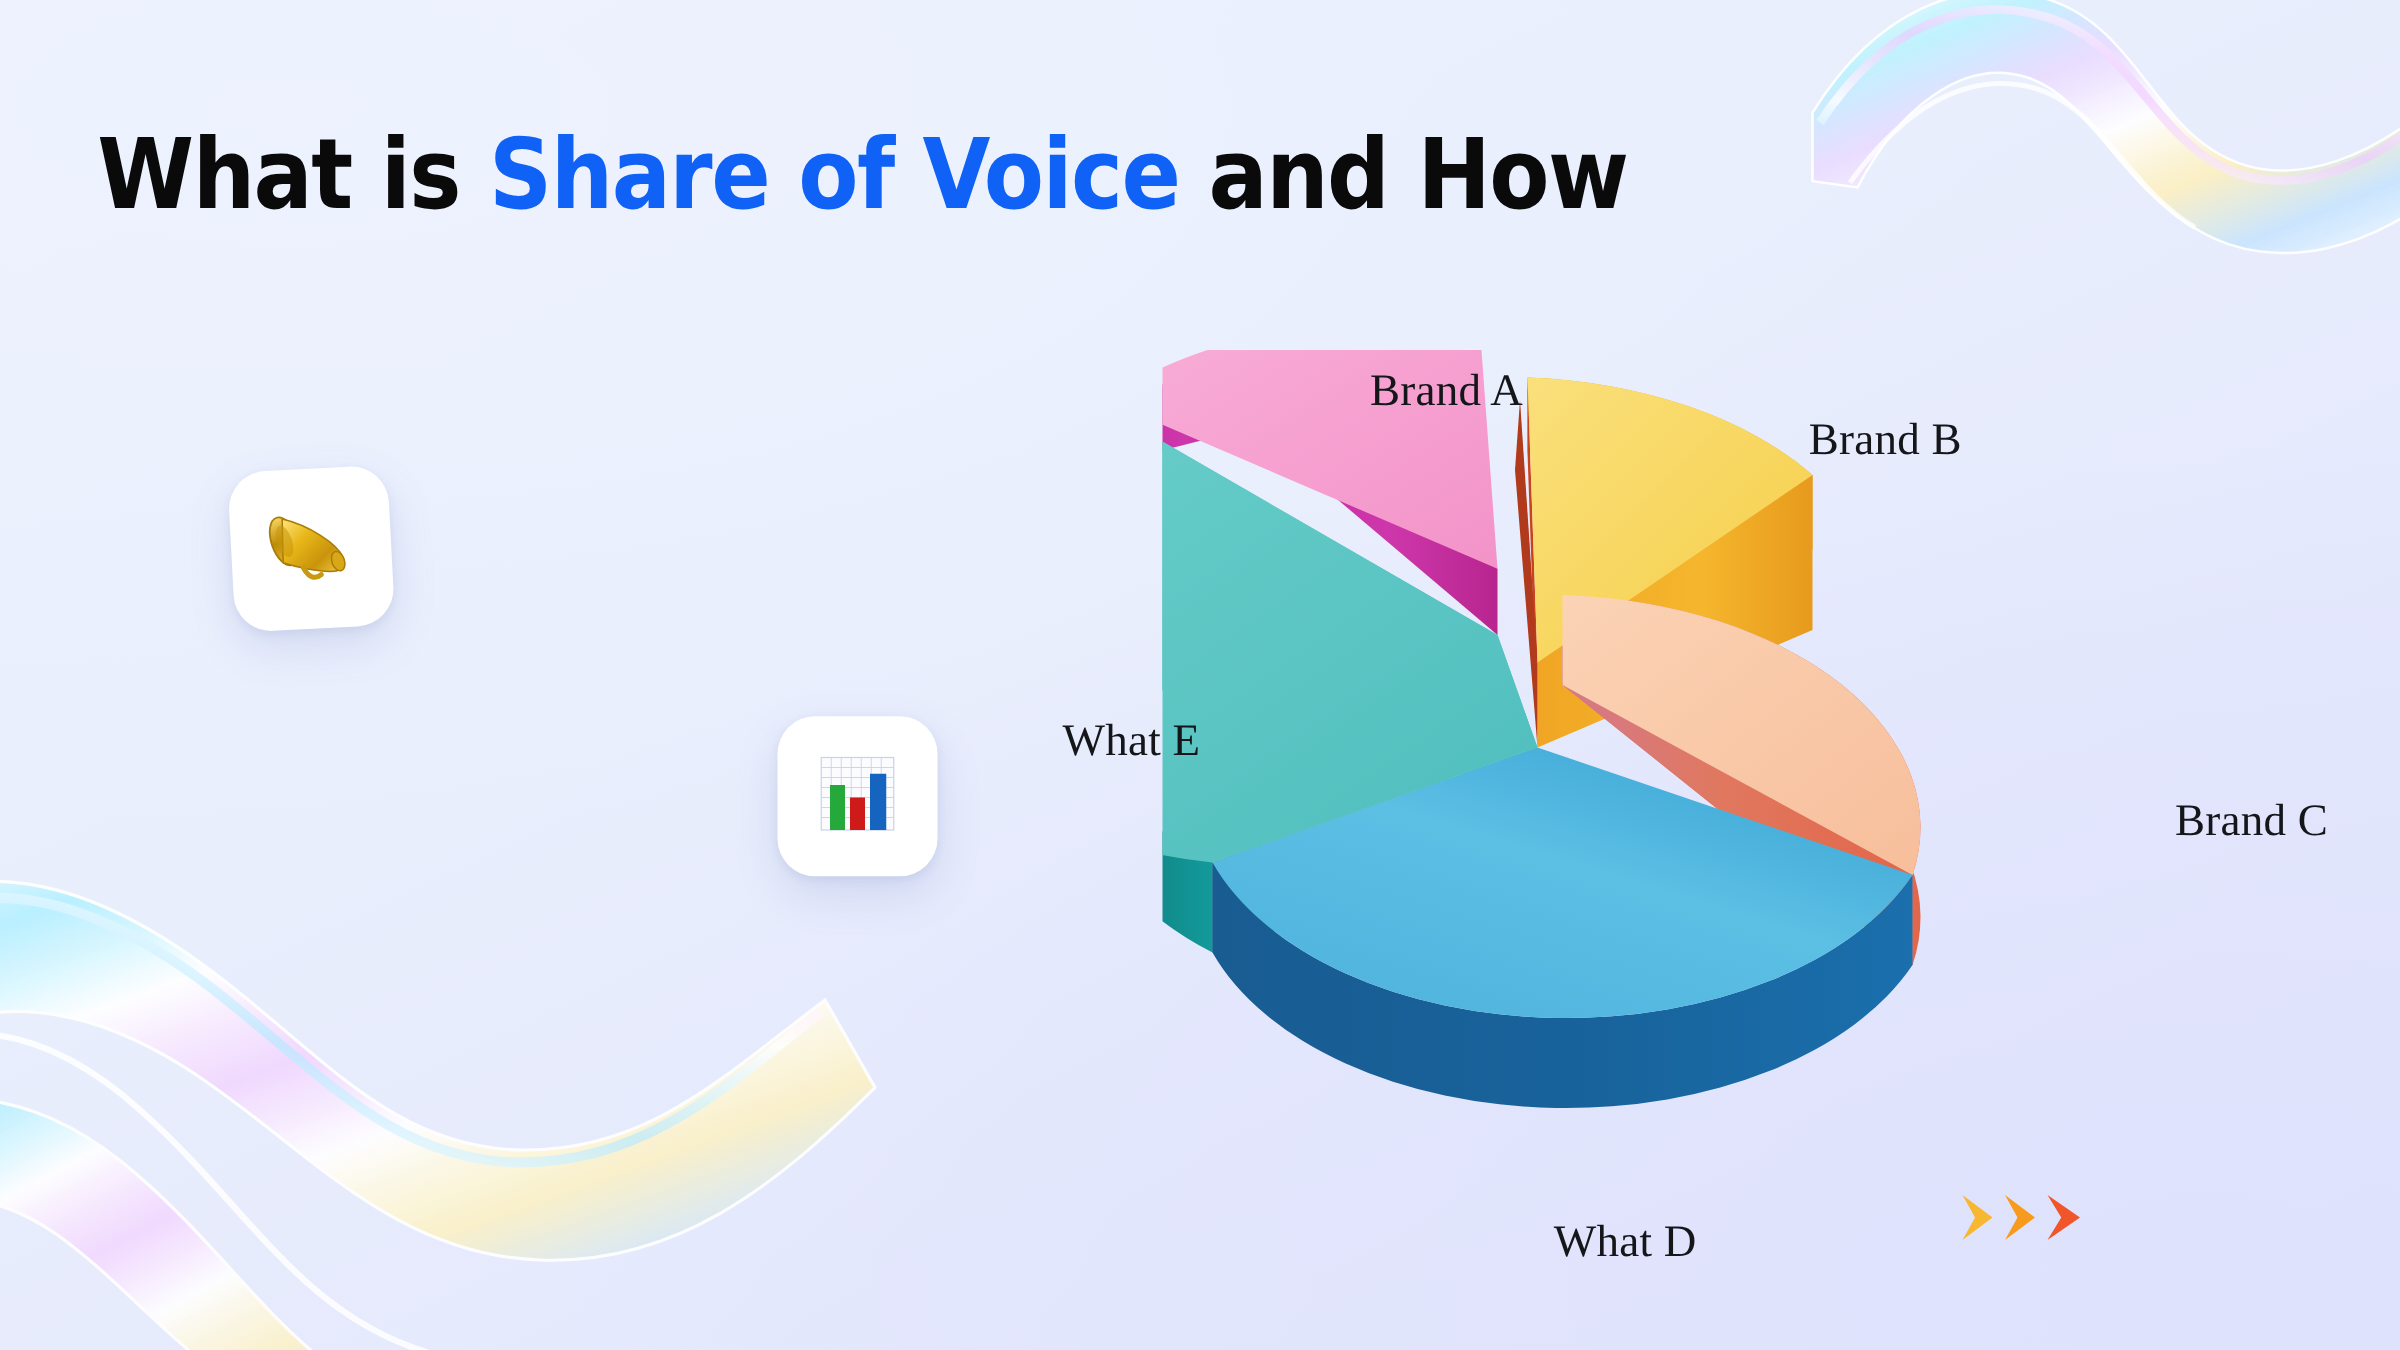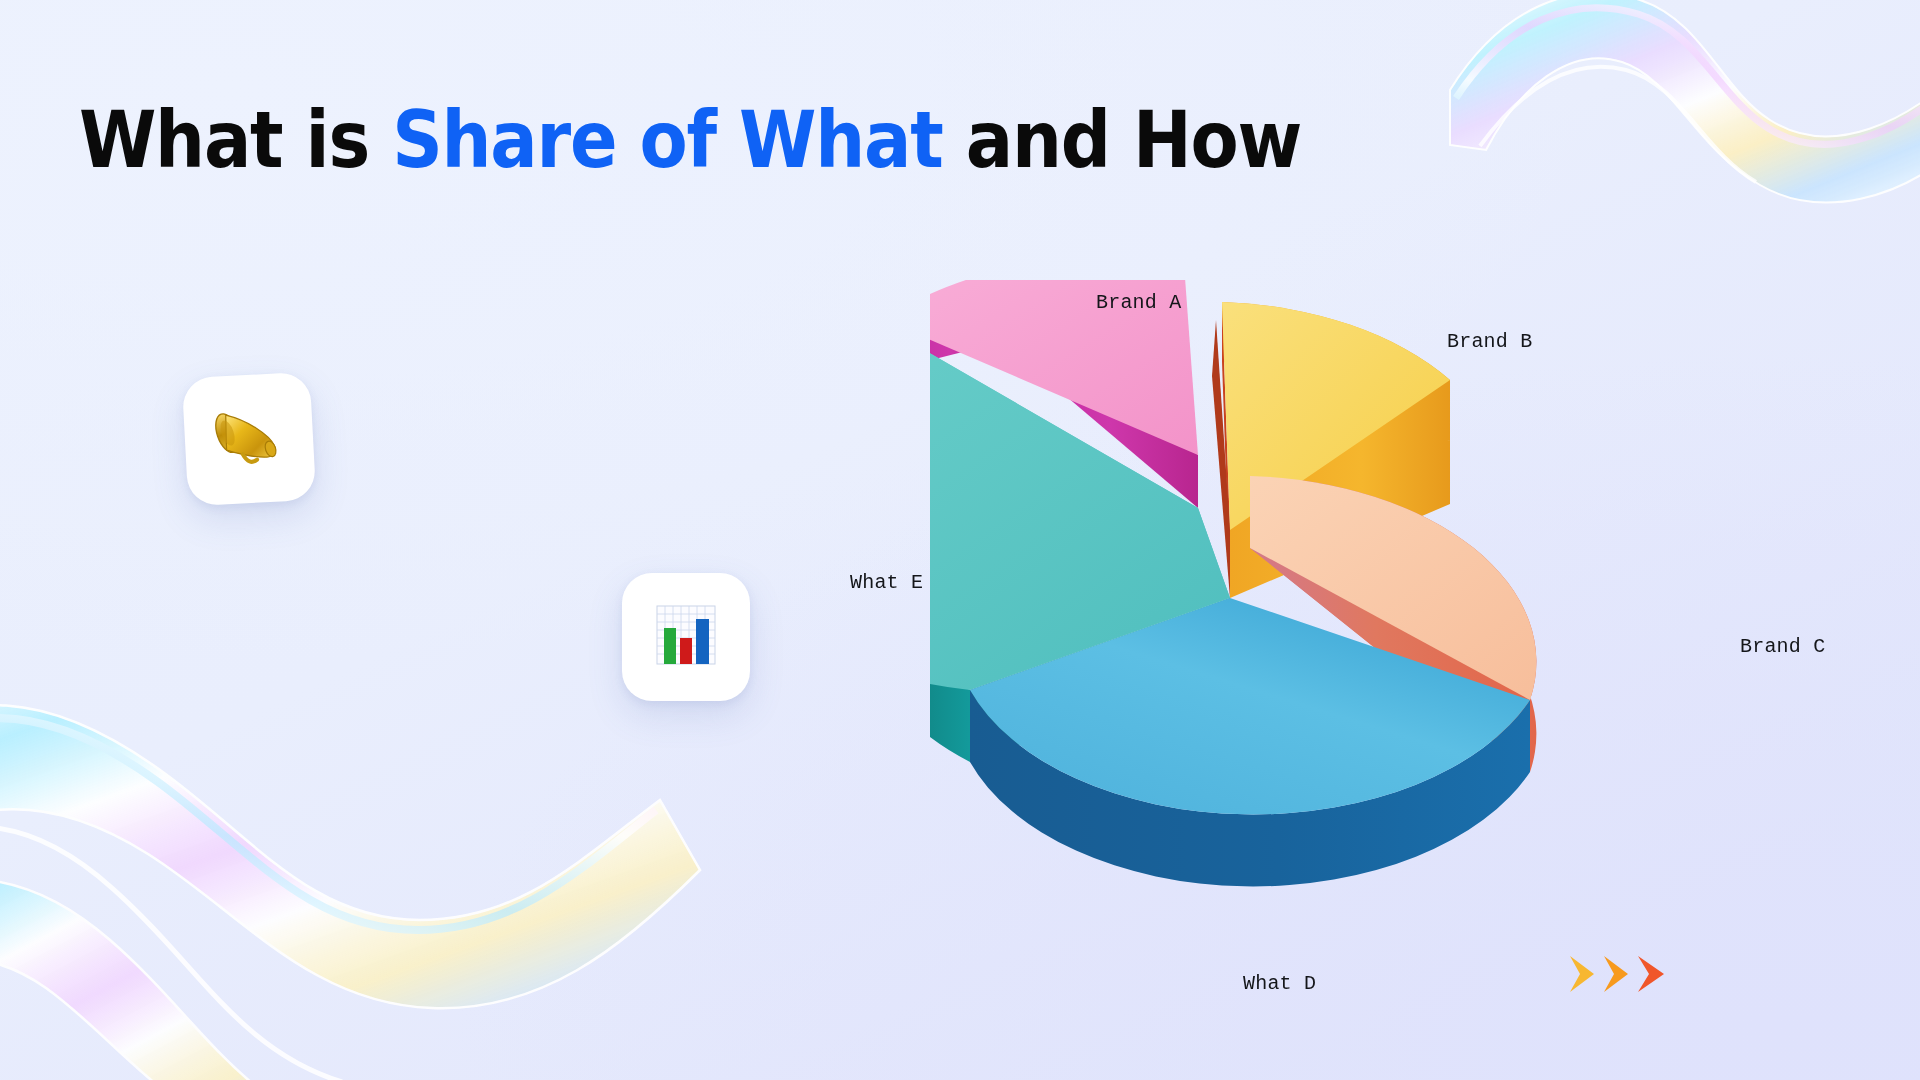--- a/index.html
+++ b/index.html
@@ -44,22 +44,22 @@
   #card-barchart{left:622px;top:573px;width:128px;height:128px;}
 
   
   #arrows{position:absolute;left:1568px;top:950px;width:120px;height:48px;}
 
   
   #pie-wrap{position:absolute;left:930px;top:280px;width:820px;height:640px;}
   #pie-svg{position:absolute;left:0;top:0;}
   .pie-label{
     position:absolute;
-    font-family:Liberation Mono, monospace;
-    font-size:20px;color:#14161A;white-space:nowrap;letter-spacing:.2px;
+    font-family:Liberation Serif, serif;
+    font-size:36px;color:#14161A;white-space:nowrap;letter-spacing:.2px;
   }
   #label-a{left:1096px;top:291px;}
   #label-b{left:1447px;top:330px;}
   #label-c{left:1740px;top:635px;}
   #label-d{left:1243px;top:972px;}
   #label-e{left:850px;top:571px;}
 </style>
 </head>
 <body>
 
@@ -115,21 +115,21 @@
              L820,250 C740,330 660,392 552,388 C430,384 360,292 268,234 C176,176 84,170 10,242
              L-20,220 Z" fill="url(#gbl1)" stroke="#ffffff" stroke-width="2.5" opacity=".95"></path>
     <path d="M-20,300 C60,236 150,250 230,320 C320,398 360,486 470,514
              L380,520 C280,492 236,418 166,368 C104,324 36,330 -20,380 Z" fill="url(#gbl1)" stroke="#ffffff" stroke-width="2.5" opacity=".92"></path>
     <path d="M-10,160 C78,64 182,92 278,162 C366,226 428,310 538,310 C636,310 700,250 776,190" fill="none" stroke="url(#gbl2)" stroke-width="8" opacity=".85"></path>
     <path d="M0,244 C76,184 156,200 232,268 C318,344 358,430 462,462" fill="none" stroke="#ffffff" stroke-width="5" opacity=".85"></path>
   </svg>
 
   <h1 id="title">
     <span class="ln">
-      <span>What is </span><span class="hl">Share of What</span><span> and How</span>
+      <span>What is </span><span class="hl">Share of Voice</span><span> and How</span>
     </span>
   </h1>
 
   <div class="emoji-card" id="card-megaphone">
     <svg width="82" height="82" viewBox="0 0 82 82">
       <defs>
         <linearGradient id="mg1" x1="0" y1="0" x2="1" y2="1">
           <stop offset="0" stop-color="#FFE680"></stop>
           <stop offset=".35" stop-color="#E8B719"></stop>
           <stop offset=".7" stop-color="#C9940C"></stop>

